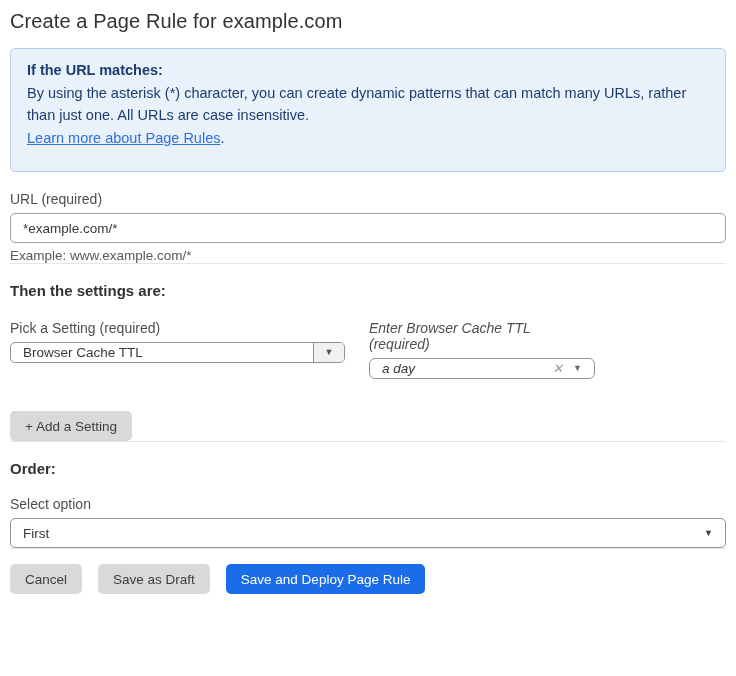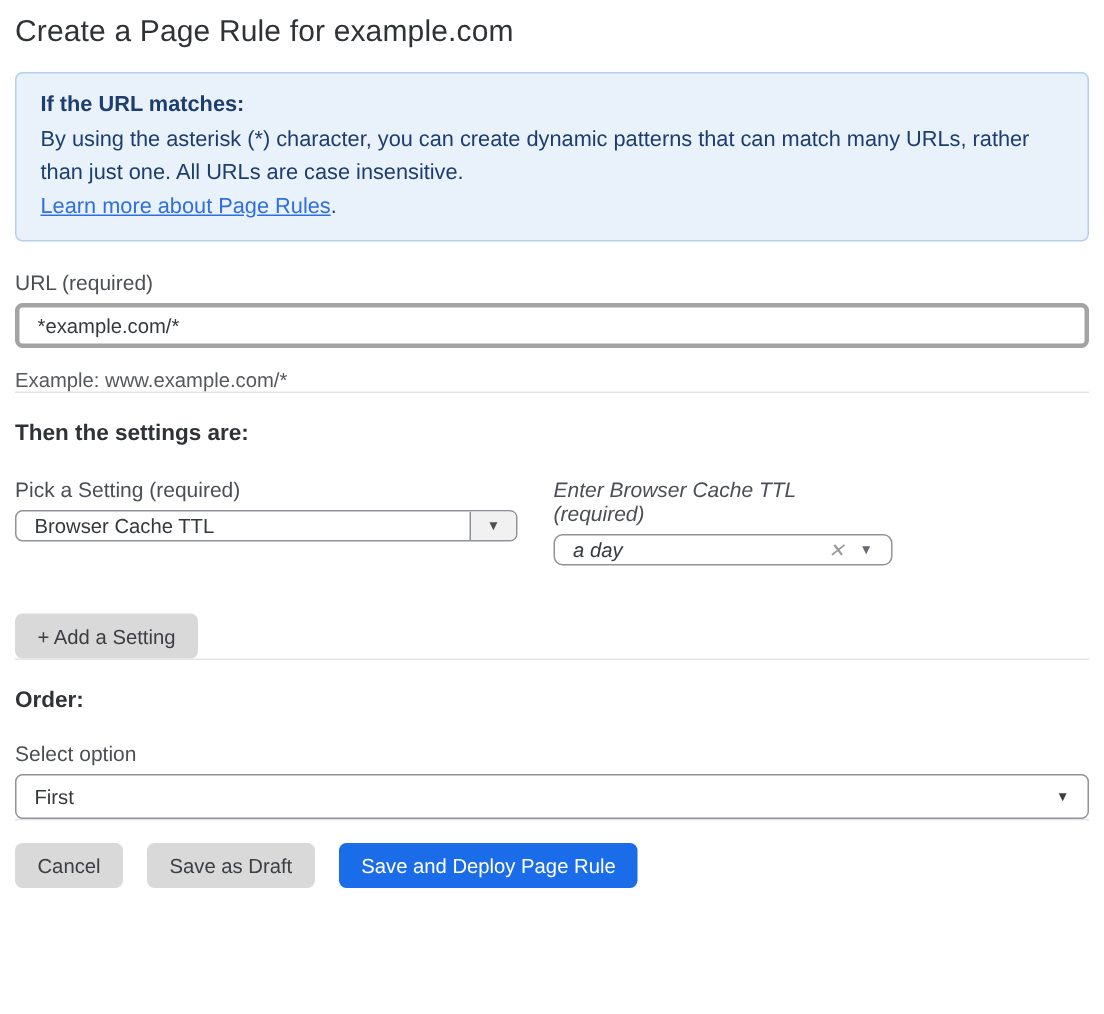--- a/index.html
+++ b/index.html
@@ -16,54 +16,54 @@
     font-size: 20px;
     font-weight: 400;
     color: #303336;
     margin: 2px 0 15px 0;
     letter-spacing: 0.1px;
   }
   .info-box {
     background: #e9f1fb;
     border: 1px solid #b6cfee;
     border-radius: 5px;
-    padding: 10px 16px 11px 16px;
+    padding: 10px 16px 22px 16px;
     color: #1d3d6e;
     font-size: 14.5px;
     line-height: 22.5px;
     margin-bottom: 19px;
   }
   .info-heading { font-weight: 700; }
   .info-link {
     color: #2f6fde;
     text-decoration: underline;
     cursor: pointer;
   }
   label.field-label, .plain-label {
     display: block;
     font-size: 14px;
     color: #4b4f54;
     margin-bottom: 6px;
   }
   .text-input {
     width: 716px;
     height: 30px;
-    border: 3px solid #a3a3a3;
+    border: 1px solid #a3a3a3;
     border-radius: 5px;
     padding: 0 12px;
     font-family: "Liberation Sans", sans-serif;
     font-size: 13.5px;
     color: #36393c;
     background: #fff;
     outline: none;
   }
   .helper-text {
     font-size: 13.5px;
     color: #55585c;
-    margin-top: 14px;
+    margin-top: 5px;
   }
   hr.divider {
     border: none;
     border-top: 1px solid #e6e6e6;
     margin: 0;
   }
   .divider-1 { margin-top: 15px; }
   .divider-2 { margin-top: 19px; }
   .divider-3 { margin-top: 20px; }
   h2.section-heading {

